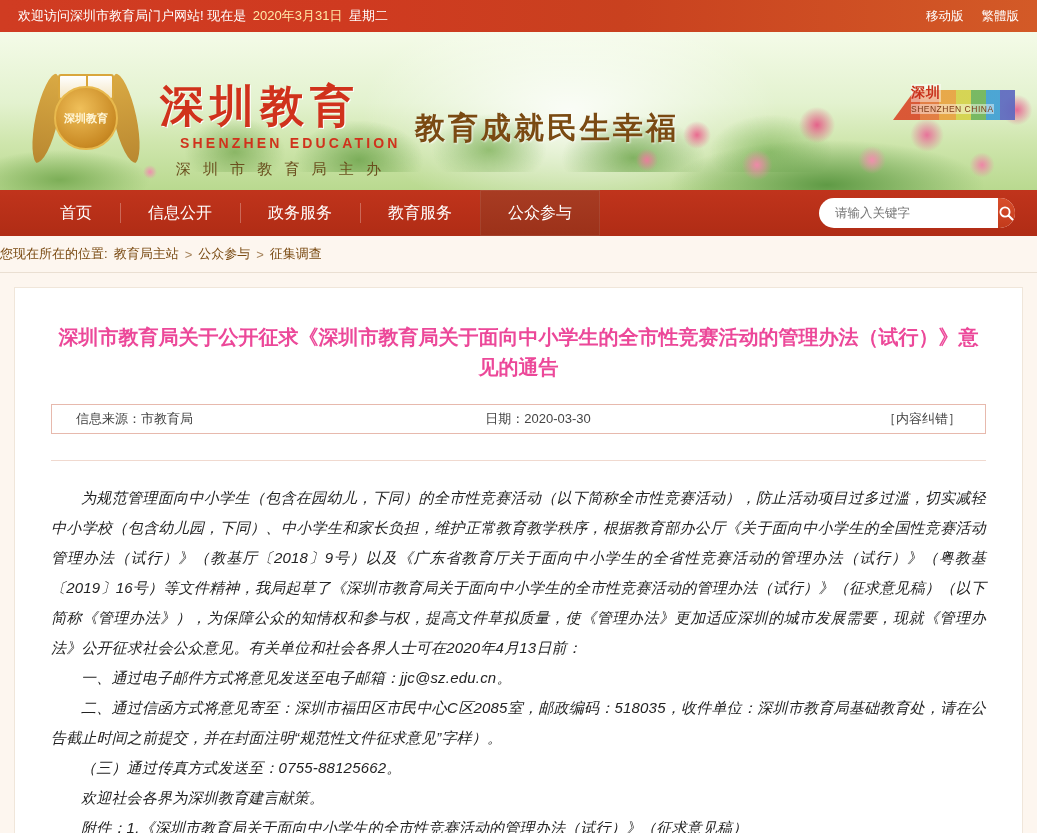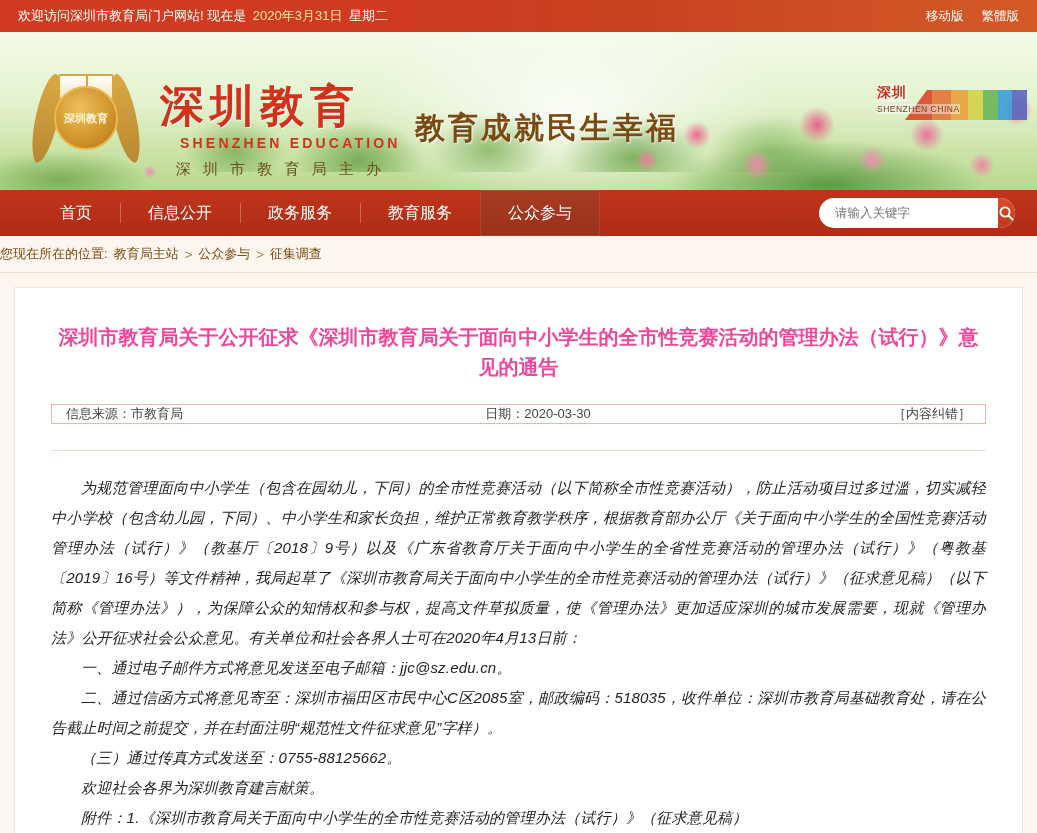--- a/index.html
+++ b/index.html
@@ -122,21 +122,21 @@
   .logo-sub {
     font-size: 15px; color: #6a4f1e; letter-spacing: 4px; margin-top: 9px; text-align: center;
   }
   .slogan {
     position: absolute; left: 415px; top: 76px;
     font-family: "DejaVu Serif", serif;
     font-size: 30px; color: #7a4a12; font-weight: bold; letter-spacing: 3px;
     text-shadow: 1px 1px 2px rgba(255,255,255,.8);
   }
   .gov-badge {
-    position: absolute; right: 10px; top: 48px; width: 122px; height: 46px; padding-left: 28px;
+    position: absolute; right: 22px; top: 48px; width: 104px; height: 46px;
   }
   .gov-badge .stripes {
     position: absolute; right: 0; top: 10px; width: 122px; height: 30px;
     background: linear-gradient(to right, #d94b2a 0 22%, #e3763a 22% 38%, #e8a23e 38% 52%, #d4d24a 52% 64%, #6fb45a 64% 76%, #3f9fd4 76% 88%, #5c68c0 88% 100%);
     clip-path: polygon(18% 0, 100% 0, 100% 100%, 0 100%);
     opacity: .92;
   }
   .gov-badge .cn {
     position: absolute; left: 0; top: 4px; font-size: 14px; color: #c8301b; font-weight: bold; letter-spacing: 1px;
     background: rgba(255,255,255,0.45);
@@ -224,25 +224,25 @@
     color: #ec4899;
     font-size: 20px;
     font-weight: bold;
     line-height: 1.5;
     text-align: center;
     margin: 8px 0 22px 0;
   }
   .meta {
     border: 1px solid #e7b9ad;
     background: #fff;
-    height: 20px;
+    height: 30px;
     display: flex; align-items: center;
     font-size: 13px;
     color: #444;
-    padding: 0 14px;
+    padding: 0 24px;
     box-sizing: border-box;
   }
   .meta .source { flex: 0 0 auto; }
   .meta .date { flex: 1; text-align: center; }
   .meta .correct { flex: 0 0 auto; color: #444; cursor: pointer; }
   .meta-rule {
     border-bottom: 1px solid #f0d9cf;
     margin-top: 26px;
   }
   .body {

